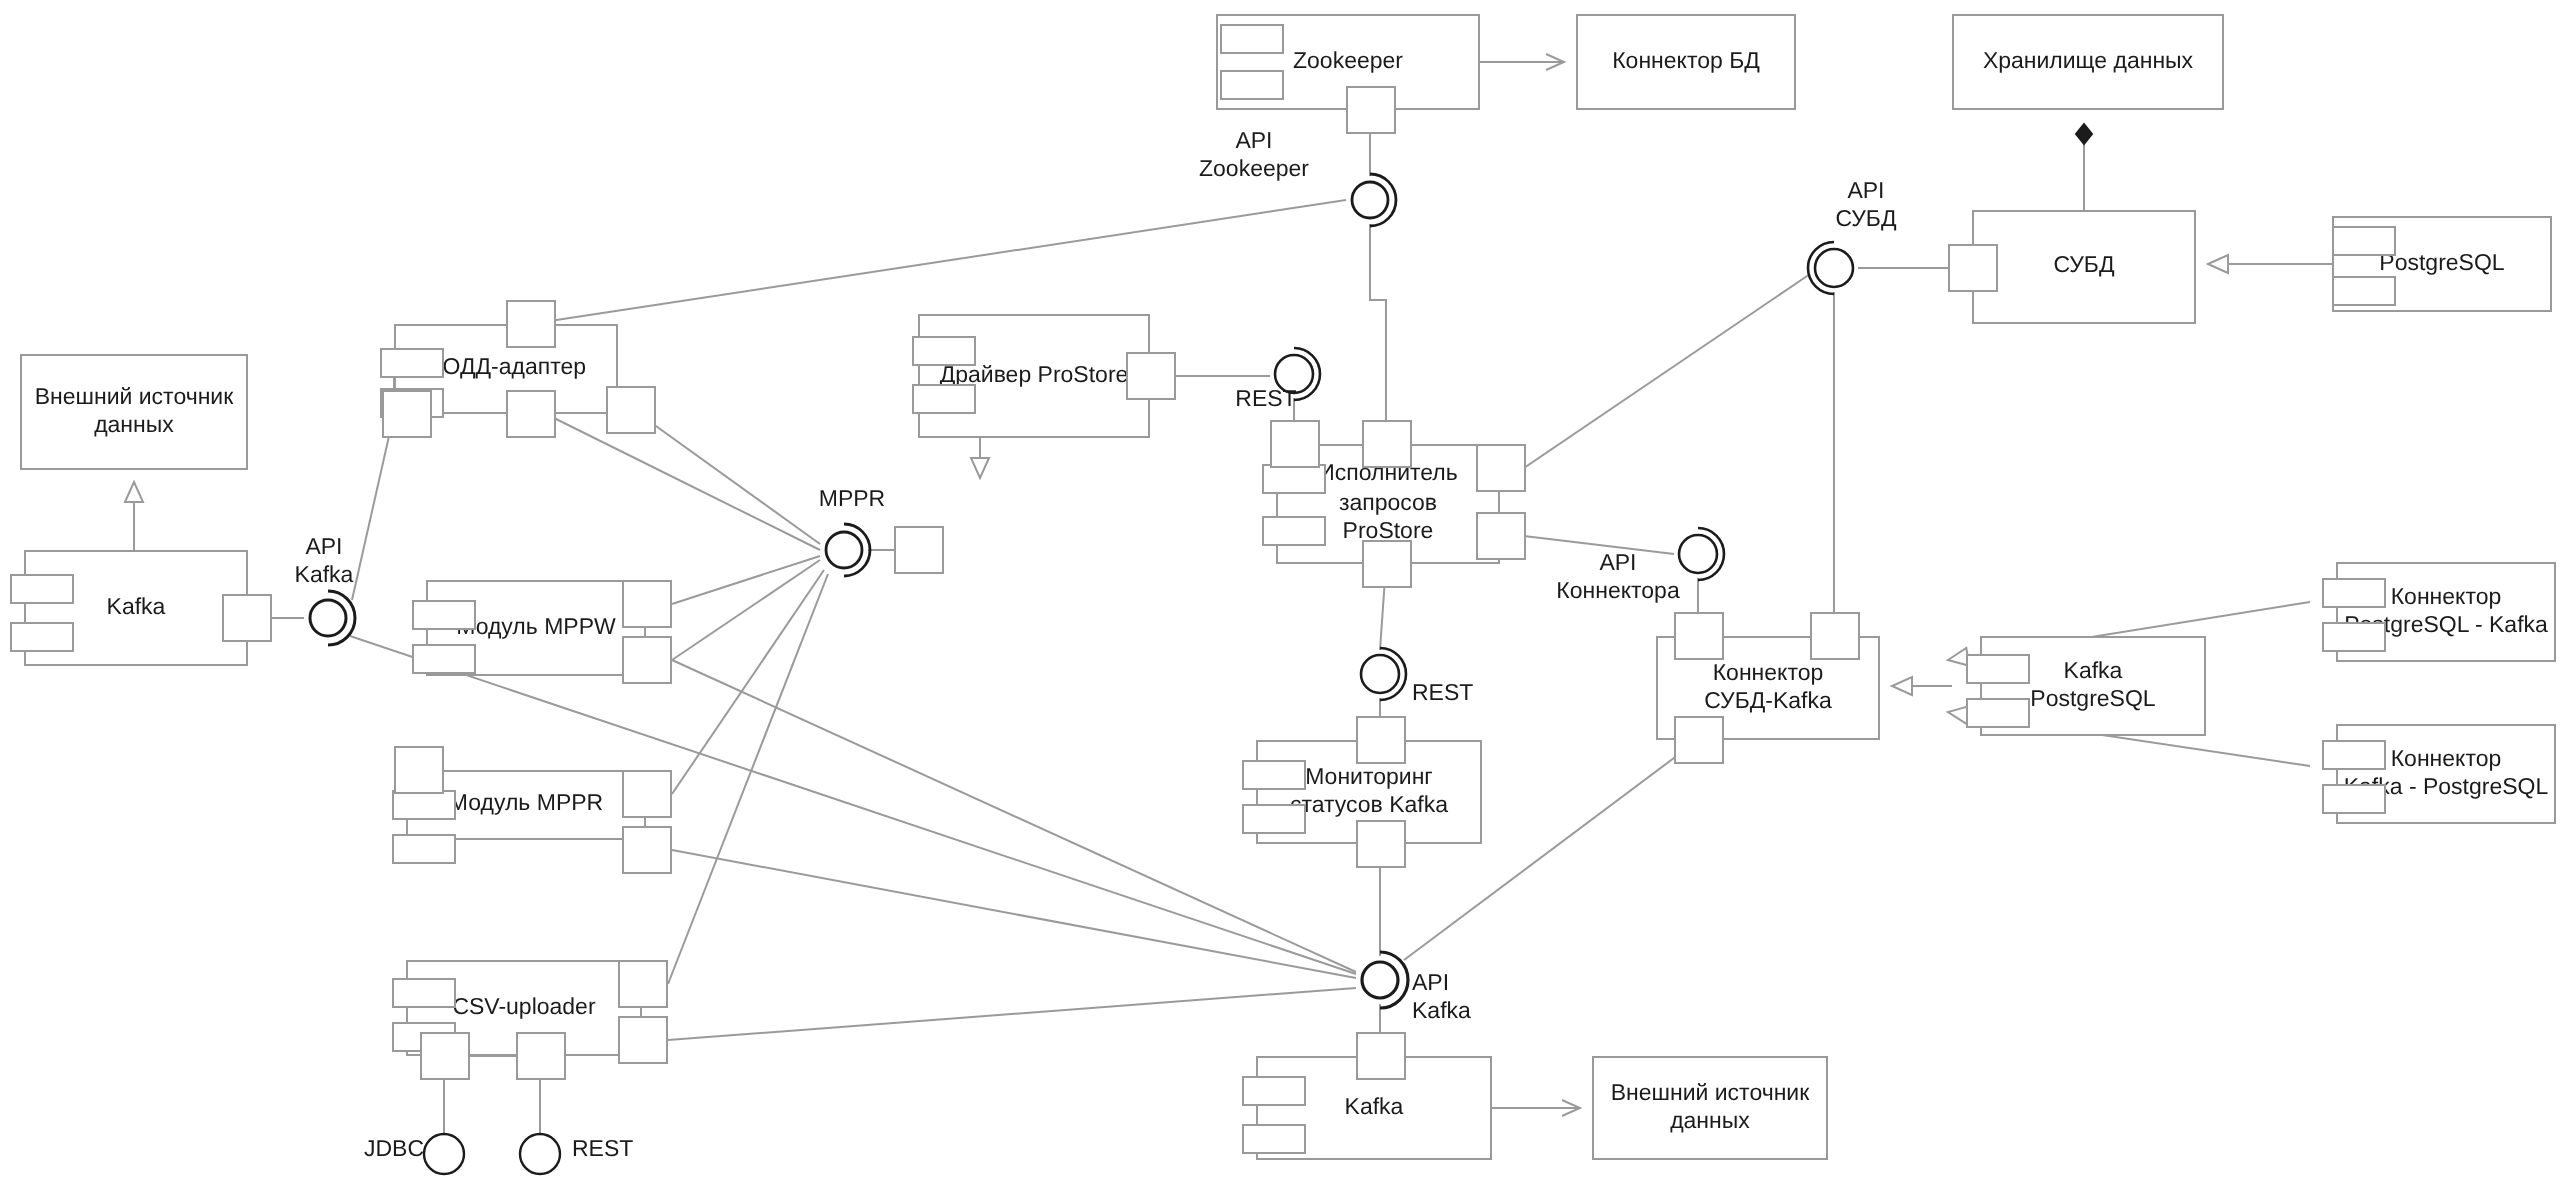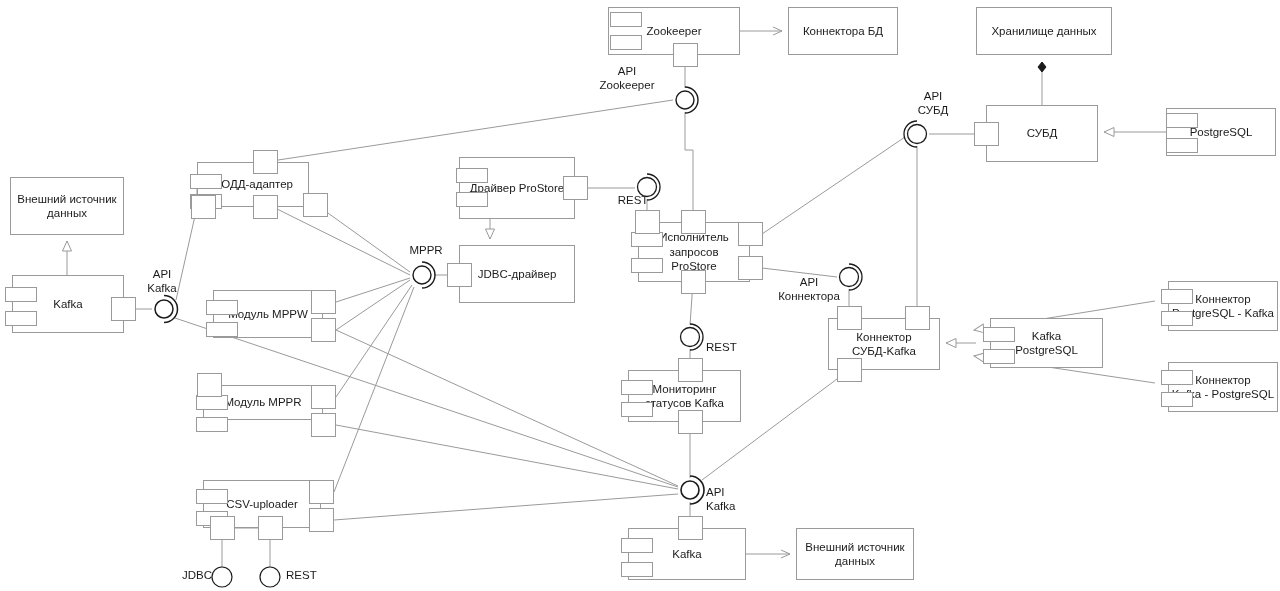--- a/index.html
+++ b/index.html
@@ -106,34 +106,31 @@
       <path d="M67,275 L67,241" marker-end="url(#hollowTri)"></path>
       <path d="M490,219 L490,239" marker-end="url(#hollowTri)"></path>
       <path d="M976,343 L946,343" marker-end="url(#hollowTri)"></path>
       <path d="M1155,301 L974,330" marker-end="url(#hollowTri)"></path>
       <path d="M1155,383 L974,356" marker-end="url(#hollowTri)"></path>
       <path d="M746,554 L790,554" marker-end="url(#openArrow)"></path>
     </g>
   </svg>
 
   <div class="plain" style="left:788px;top:7px;width:110px;height:48px">
-      <span>Коннектора БД</span>
+      <span>Коннектор БД</span>
     </div>
   <div class="plain" style="left:976px;top:7px;width:136px;height:48px">
       <span>Хранилище данных</span>
     </div>
   <div class="plain" style="left:986px;top:105px;width:112px;height:57px">
       <span>СУБД</span>
     </div>
   <div class="plain" style="left:10px;top:177px;width:114px;height:58px">
       <span style="white-space:pre-line">Внешний источник
 данных</span>
-    </div>
-  <div class="plain" style="left:459px;top:245px;width:116px;height:58px">
-      <span>JDBC-драйвер</span>
     </div>
   <div class="plain" style="left:796px;top:528px;width:118px;height:52px">
       <span style="white-space:pre-line">Внешний источник
 данных</span>
     </div>
 
   <div class="cmp" style="left:608px;top:7px;width:132px;height:48px">
       <span>Zookeeper</span>
     </div>
   <div class="cmp" style="left:1166px;top:108px;width:110px;height:48px">

